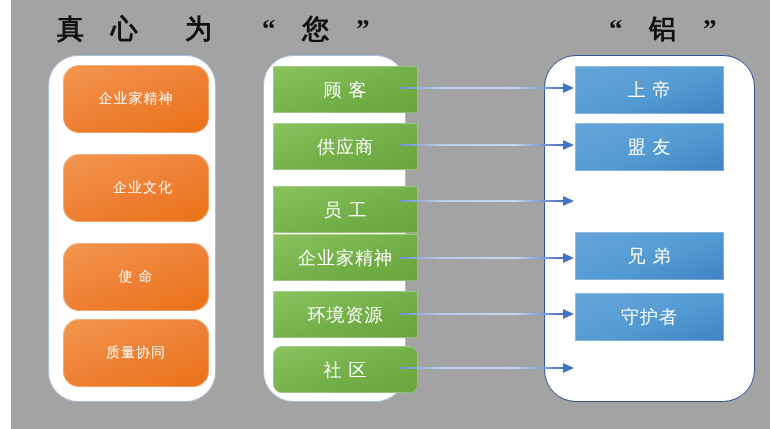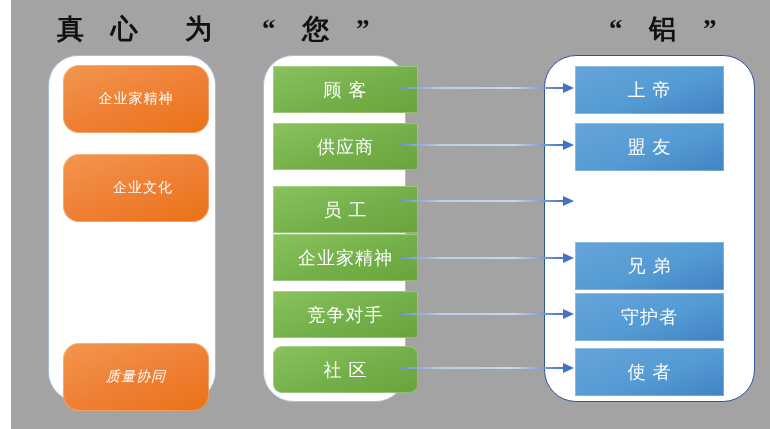--- a/index.html
+++ b/index.html
@@ -56,35 +56,35 @@
     letter-spacing: 1px;
     white-space: pre;
     box-shadow: inset 0 0 0 1px rgba(255,255,255,0.28);
   }
   .box-orange {
     left: 14px; width: 146px; height: 68px;
     background: linear-gradient(160deg, #F3964F 0%, #EE7F33 55%, #EA7216 100%);
     font-size: 14px;
     border-radius: 16px;
   }
-  .ob0 { top: 9px; }  .ob1 { top: 98px; padding-left: 14px; }  .ob2 { top: 187px; }  .ob3 { top: 287px; font-style: italic; }
+  .ob0 { top: 9px; }  .ob1 { top: 98px; padding-left: 14px; }  .ob2 { top: 187px; }  .ob3 { top: 263px; }
 
   .box-green {
     left: 9px; width: 145px; height: 47px;
     background: linear-gradient(160deg, #8AC25E 0%, #74B04A 55%, #69A33A 100%);
   }
   .gb0 { top: 10px; } .gb1 { top: 67px; } .gb2 { top: 130px; text-align: right; }
   .gb3 { top: 178px; } .gb4 { top: 235px; } .gb5 { top: 290px; border-radius: 9px; }
 
   .box-blue {
     left: 30px; width: 149px; height: 48px;
     background: linear-gradient(160deg, #66A4DA 0%, #549BD3 55%, #4182C4 100%);
   }
   .bb0 { top: 10px; } .bb1 { top: 67px; } .bb2 { top: 123px; }
-  .bb3 { top: 186px; text-align: right; } .bb4 { top: 237px; } .bb5 { top: 292px; }
+  .bb3 { top: 176px; text-align: right; } .bb4 { top: 237px; } .bb5 { top: 292px; }
 
   
   .arrow {
     position: absolute;
     left: 388px;
     width: 175px;
     height: 10px;
   }
   .a0 { top: 83px; }  .a1 { top: 140px; } .a2 { top: 196px; }
   .a3 { top: 253px; } .a4 { top: 309px; } .a5 { top: 363px; }
@@ -108,38 +108,38 @@
 <div class="canvas">
 
   <span class="title-seg tseg0">真 心</span>
   <span class="title-seg tseg1">为</span>
   <span class="title-seg tseg2">“ 您 ”</span>
   <span class="title-seg tseg4">“ 铝 ”</span>
 
   <div class="frame frame-left">
     <div class="box box-orange ob0">企业家精神</div>
     <div class="box box-orange ob1">企业文化</div>
+    <div class="box box-orange ob2">使 命</div>
     <div class="box box-orange ob3">质量协同</div>
   </div>
 
   <div class="frame frame-middle">
     <div class="box box-green gb0">顾 客</div>
     <div class="box box-green gb1">供应商</div>
     <div class="box box-green gb2">员 工</div>
     <div class="box box-green gb3">企业家精神</div>
-    <div class="box box-green gb4">竞争对手</div>
+    <div class="box box-green gb4">环境资源</div>
     <div class="box box-green gb5">社 区</div>
   </div>
 
   <div class="frame frame-right">
     <div class="box box-blue bb0">上 帝</div>
     <div class="box box-blue bb1">盟 友</div>
     <div class="box box-blue bb3">兄 弟</div>
     <div class="box box-blue bb4">守护者</div>
-    <div class="box box-blue bb5">使 者</div>
   </div>
 
   <div class="arrow a0">
     <span class="line"></span>
     <span class="head"></span>
   </div>
   <div class="arrow a1">
     <span class="line"></span>
     <span class="head"></span>
   </div>

